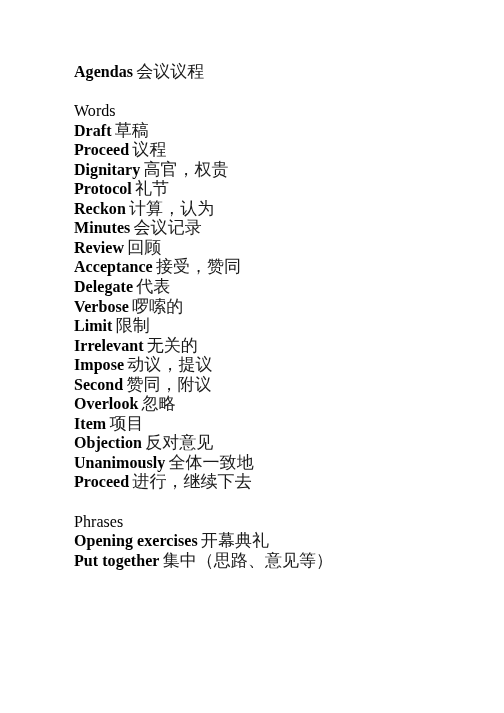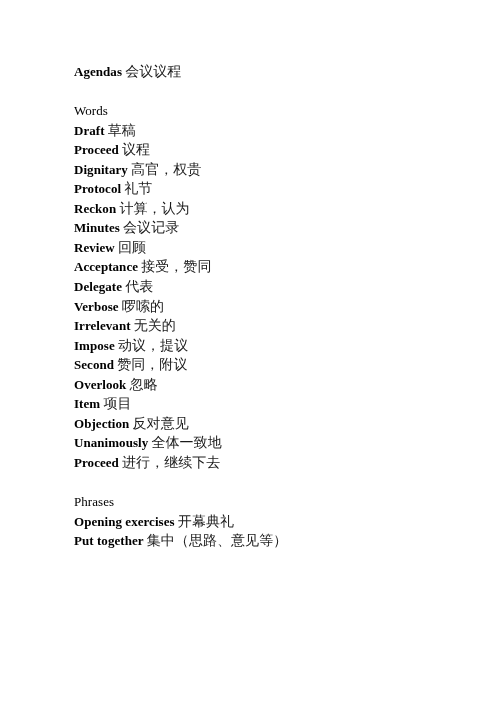--- a/index.html
+++ b/index.html
@@ -43,29 +43,29 @@
   }
 
   .line.blank {
     height: 19.55px;
   }
 
   
   .term {
     font-family: "Liberation Serif", "DejaVu Serif", serif;
     font-weight: bold;
-    font-size: 13px;
+    font-size: 16px;
     color: #000000;
   }
 
   
   .gloss {
     font-family: "DejaVu Sans", "Liberation Sans", sans-serif;
     font-weight: normal;
-    font-size: 14px;
+    font-size: 17px;
     color: #1a1a1a;
     margin-left: 3.2px;
   }
 
   
   .section-heading .term {
     font-weight: normal;
   }
 
   
@@ -113,20 +113,23 @@
     <div class="line">
       <span class="term">Acceptance</span><span class="gloss">接受，赞同</span>
     </div>
     <div class="line">
       <span class="term">Delegate</span><span class="gloss">代表</span>
     </div>
     <div class="line">
       <span class="term">Verbose</span><span class="gloss">啰嗦的</span>
     </div>
     <div class="line">
+      <span class="term">Limit</span><span class="gloss">限制</span>
+    </div>
+    <div class="line">
       <span class="term">Irrelevant</span><span class="gloss">无关的</span>
     </div>
     <div class="line">
       <span class="term">Impose</span><span class="gloss">动议，提议</span>
     </div>
     <div class="line">
       <span class="term">Second</span><span class="gloss">赞同，附议</span>
     </div>
     <div class="line">
       <span class="term">Overlook</span><span class="gloss">忽略</span>

